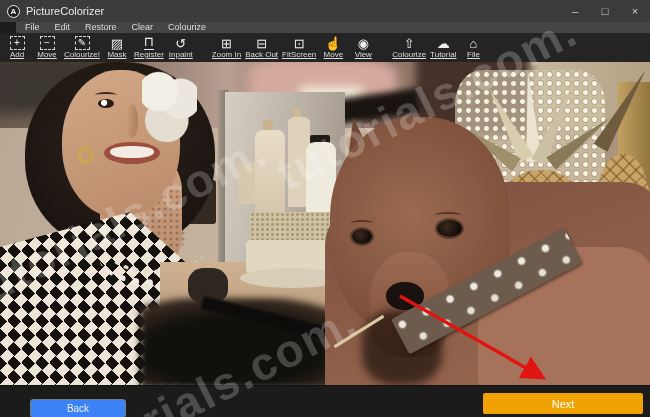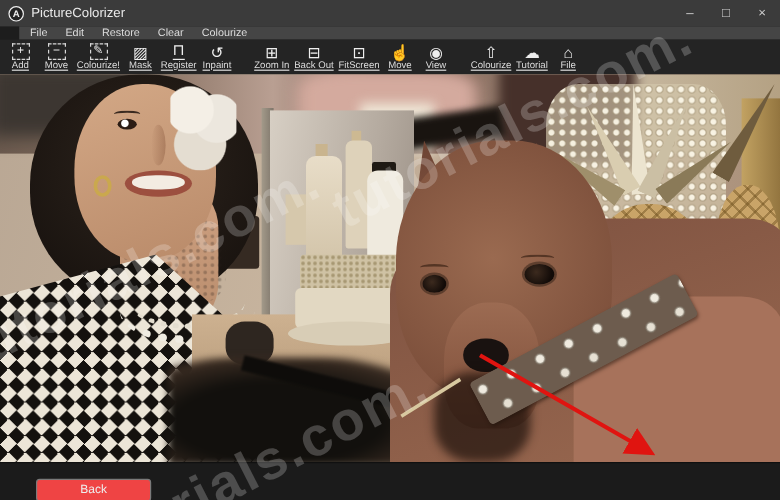--- a/index.html
+++ b/index.html
@@ -110,21 +110,21 @@
 
   
   .arrow-svg{left:0;top:0;width:650px;height:323px;z-index:40;pointer-events:none;}
   .wm{position:absolute;color:rgba(255,255,255,.22);font-size:46px;font-weight:600;letter-spacing:2px;white-space:nowrap;transform:rotate(-27deg);transform-origin:left center;z-index:50;pointer-events:none;}
   .wm1{left:280px;top:150px;}
   .wm2{left:-30px;top:270px;}
   .wm3{left:60px;top:440px;}
 
   
   .footer{position:absolute;left:0;top:385px;width:650px;height:32px;background:#1b1b1b;border-top:1px solid #101010;}
-  .back-btn{position:absolute;left:30px;top:13px;width:96px;height:19px;background:#ef4444;border:1px solid #7a7a7a;border-radius:3px;color:#eee;font-size:10px;display:flex;align-items:center;justify-content:center;}
+  .back-btn{position:absolute;left:30px;top:13px;width:96px;height:19px;background:#3b82f6;border:1px solid #7a7a7a;border-radius:3px;color:#eee;font-size:10px;display:flex;align-items:center;justify-content:center;}
   .next-btn{position:absolute;left:483px;top:7px;width:160px;height:21px;background:#f0a202;border:none;border-radius:2px;color:#fff;font-size:11px;display:flex;align-items:center;justify-content:center;}
 </style>
 </head>
 <body>
 
 <div class="app">
 
   <div class="titlebar">
     <div class="logo">A</div>
     <div class="title">PictureColorizer</div>
@@ -291,15 +291,16 @@
       <line x1="400" y1="234" x2="540" y2="314" stroke="#e01410" stroke-width="3.5" marker-end="url(#ah)"></line>
     </svg>
   </div>
 
   <span class="wm wm1">tutorials.com.</span>
   <span class="wm wm2">tutorials.com.</span>
   <span class="wm wm3">tutorials.com.</span>
 
   <div class="footer">
     <button class="back-btn">Back</button>
+    <button class="next-btn">Next</button>
   </div>
 
 </div>
 
 </body></html>

